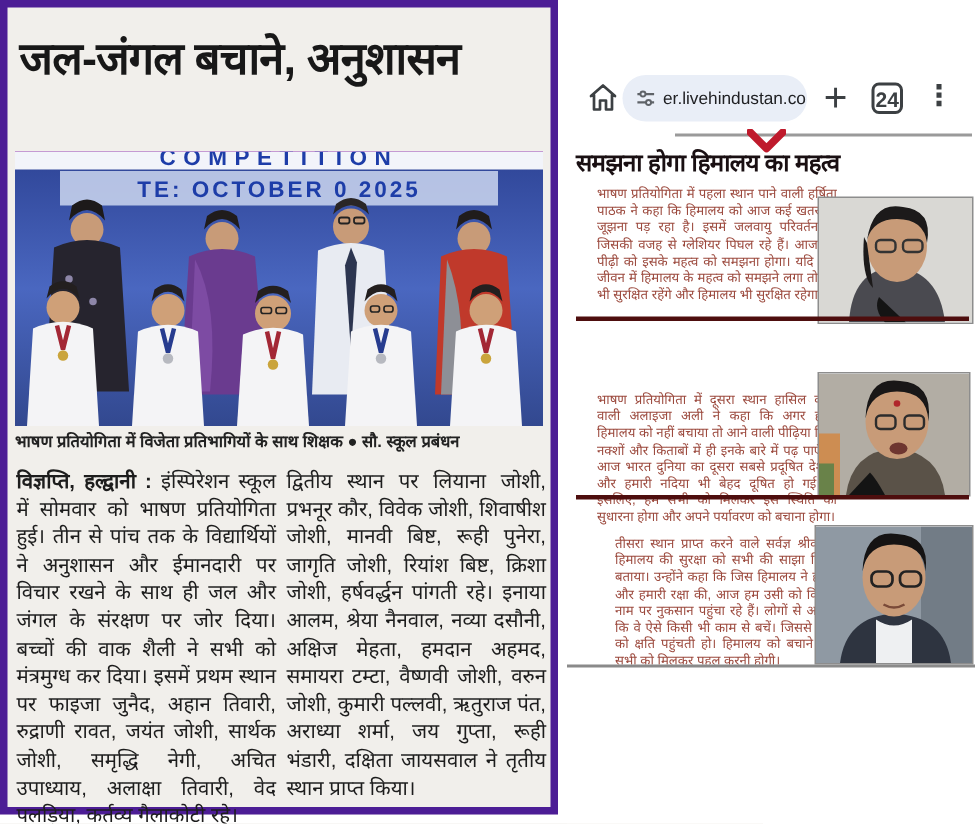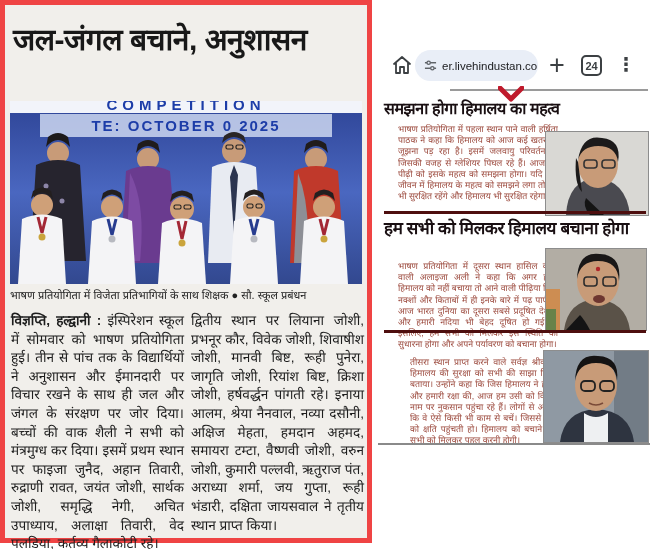--- a/index.html
+++ b/index.html
@@ -4,34 +4,34 @@
 <style>
   html,body{margin:0;padding:0;}
   body{
     width:650px;height:549px;position:relative;overflow:hidden;
     background:#ffffff;
     font-family:"Liberation Sans","DejaVu Sans",sans-serif;
   }
   
   .clip{
     position:absolute;left:0;top:0;width:362px;height:533px;
-    background:#f1efeb;border:5px solid #ef4444;
+    background:#f1efeb;border:5px solid #4c1d95;
   }
   .clip-headline{
     position:absolute;left:8px;top:16px;width:348px;
     font-weight:bold;color:#181818;font-size:30px;line-height:37px;
     letter-spacing:-0.5px;
   }
   .clip-photo{
     position:absolute;left:5px;top:96px;width:352px;height:183px;
     overflow:hidden;background:#a21caf;
   }
   .clip-caption{
     position:absolute;left:5px;top:284px;width:352px;
-    font-size:11px;font-weight:normal;color:#222;line-height:13px;
+    font-size:11px;font-weight:bold;color:#222;line-height:13px;
   }
   .clip-col{
     position:absolute;top:307px;width:173px;
     font-size:13.6px;line-height:18.6px;color:#1d1d1d;
     text-align:justify;
   }
   .clip-col p{margin:0;}
   .col1{left:6px;}
   .col2{left:186px;}
   
@@ -50,22 +50,22 @@
     margin-left:5px;font-size:11.5px;color:#202124;white-space:nowrap;
     overflow:hidden;letter-spacing:0;font-weight:500;
   }
   .plus-btn{
     position:absolute;left:166px;top:0px;width:26px;height:38px;
     font-size:27px;font-weight:300;color:#3c4043;text-align:center;line-height:38px;
   }
   .tabbox{
     position:absolute;left:203px;top:9px;width:17px;height:17px;
     border:2px solid #3c4043;border-radius:5px;
-    font-size:11px;font-weight:bold;color:#3c4043;
-    display:flex;align-items:center;justify-content:center;
+    font-size:14px;font-weight:bold;color:#3c4043;
+    display:flex;align-items:flex-end;justify-content:center;
   }
   .menu-dots{
     position:absolute;left:238px;top:4px;width:20px;height:30px;
     font-size:19px;color:#3c4043;text-align:center;line-height:30px;font-weight:bold;
   }
   .page-topline{
     position:absolute;left:72px;top:89px;width:198px;height:2px;background:#9a9a9a;
   }
   .chevron-marker{position:absolute;left:120px;top:86px;width:26px;height:16px;}
   .art-headline{
@@ -248,21 +248,20 @@
       <ellipse cx="52" cy="32" rx="20" ry="24" fill="#c89b78"></ellipse>
       <path d="M32 28 Q36 2 56 6 Q76 8 72 30 Q70 14 52 14 Q36 14 32 28 Z" fill="#1c1a1a"></path>
       <path d="M30 26 Q28 52 36 60 L32 30 Z" fill="#1c1a1a"></path>
       <rect x="38" y="28" width="13" height="8" rx="3" fill="none" stroke="#333" stroke-width="1.6"></rect>
       <rect x="56" y="28" width="13" height="8" rx="3" fill="none" stroke="#333" stroke-width="1.6"></rect>
       <path d="M40 66 L58 83 L44 83 Q36 74 40 66 Z" fill="#141414"></path>
     </svg>
   </div>
 
   <div class="rule-maroon r2"></div>
-  <div class="art-headline h2a">हम सभी को मिलकर हिमालय बचाना होगा</div>
   <div class="art-body b2">भाषण प्रतियोगिता में दूसरा स्थान हासिल करने वाली अलाइजा अली ने कहा कि अगर हमने हिमालय को नहीं बचाया तो आने वाली पीढ़िया सिर्फ नक्शों और किताबों में ही इनके बारे में पढ़ पाएंगी। आज भारत दुनिया का दूसरा सबसे प्रदूषित देश है और हमारी नदिया भी बेहद दूषित हो गई हैं। इसलिए, हम सभी को मिलकर इस स्थिति को सुधारना होगा और अपने पर्यावरण को बचाना होगा।</div>
   <div class="art-photo p2">
     <svg width="100" height="81" viewBox="0 0 100 81">
       <rect width="100" height="81" fill="#b2ada4"></rect>
       <rect x="0" y="40" width="14" height="41" fill="#d97f2f" opacity="0.7"></rect>
       <rect x="0" y="60" width="10" height="21" fill="#3f7d46" opacity="0.7"></rect>
       <path d="M18 81 Q22 52 50 50 Q80 52 84 81 Z" fill="#5a5248"></path>
       <ellipse cx="52" cy="32" rx="21" ry="25" fill="#c89b78"></ellipse>
       <path d="M31 30 Q32 2 54 5 Q76 6 73 32 Q72 12 52 12 Q34 12 31 30 Z" fill="#191717"></path>
       <rect x="38" y="28" width="13" height="9" rx="3" fill="none" stroke="#2c2c2c" stroke-width="1.6"></rect>

